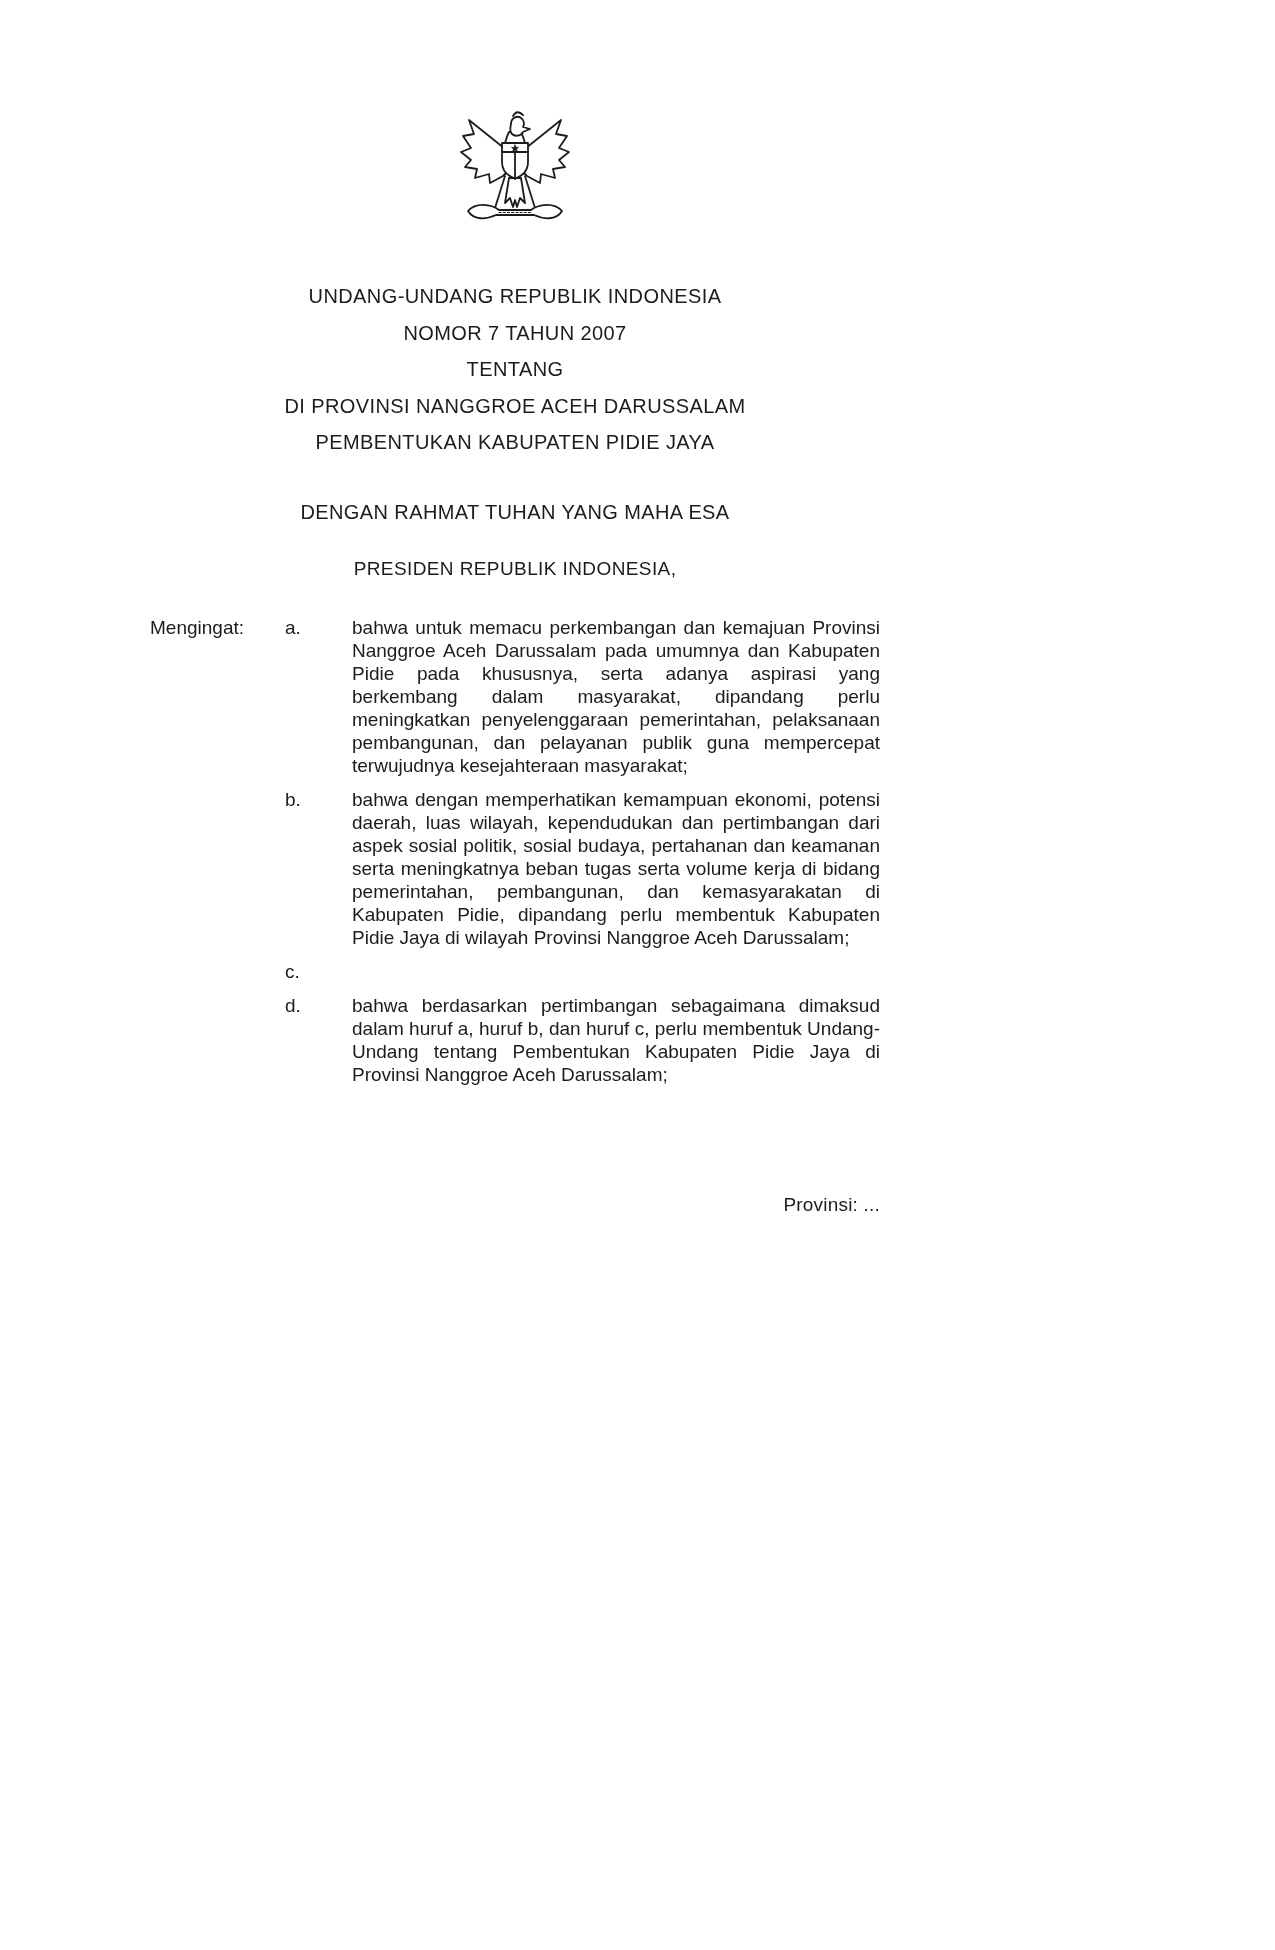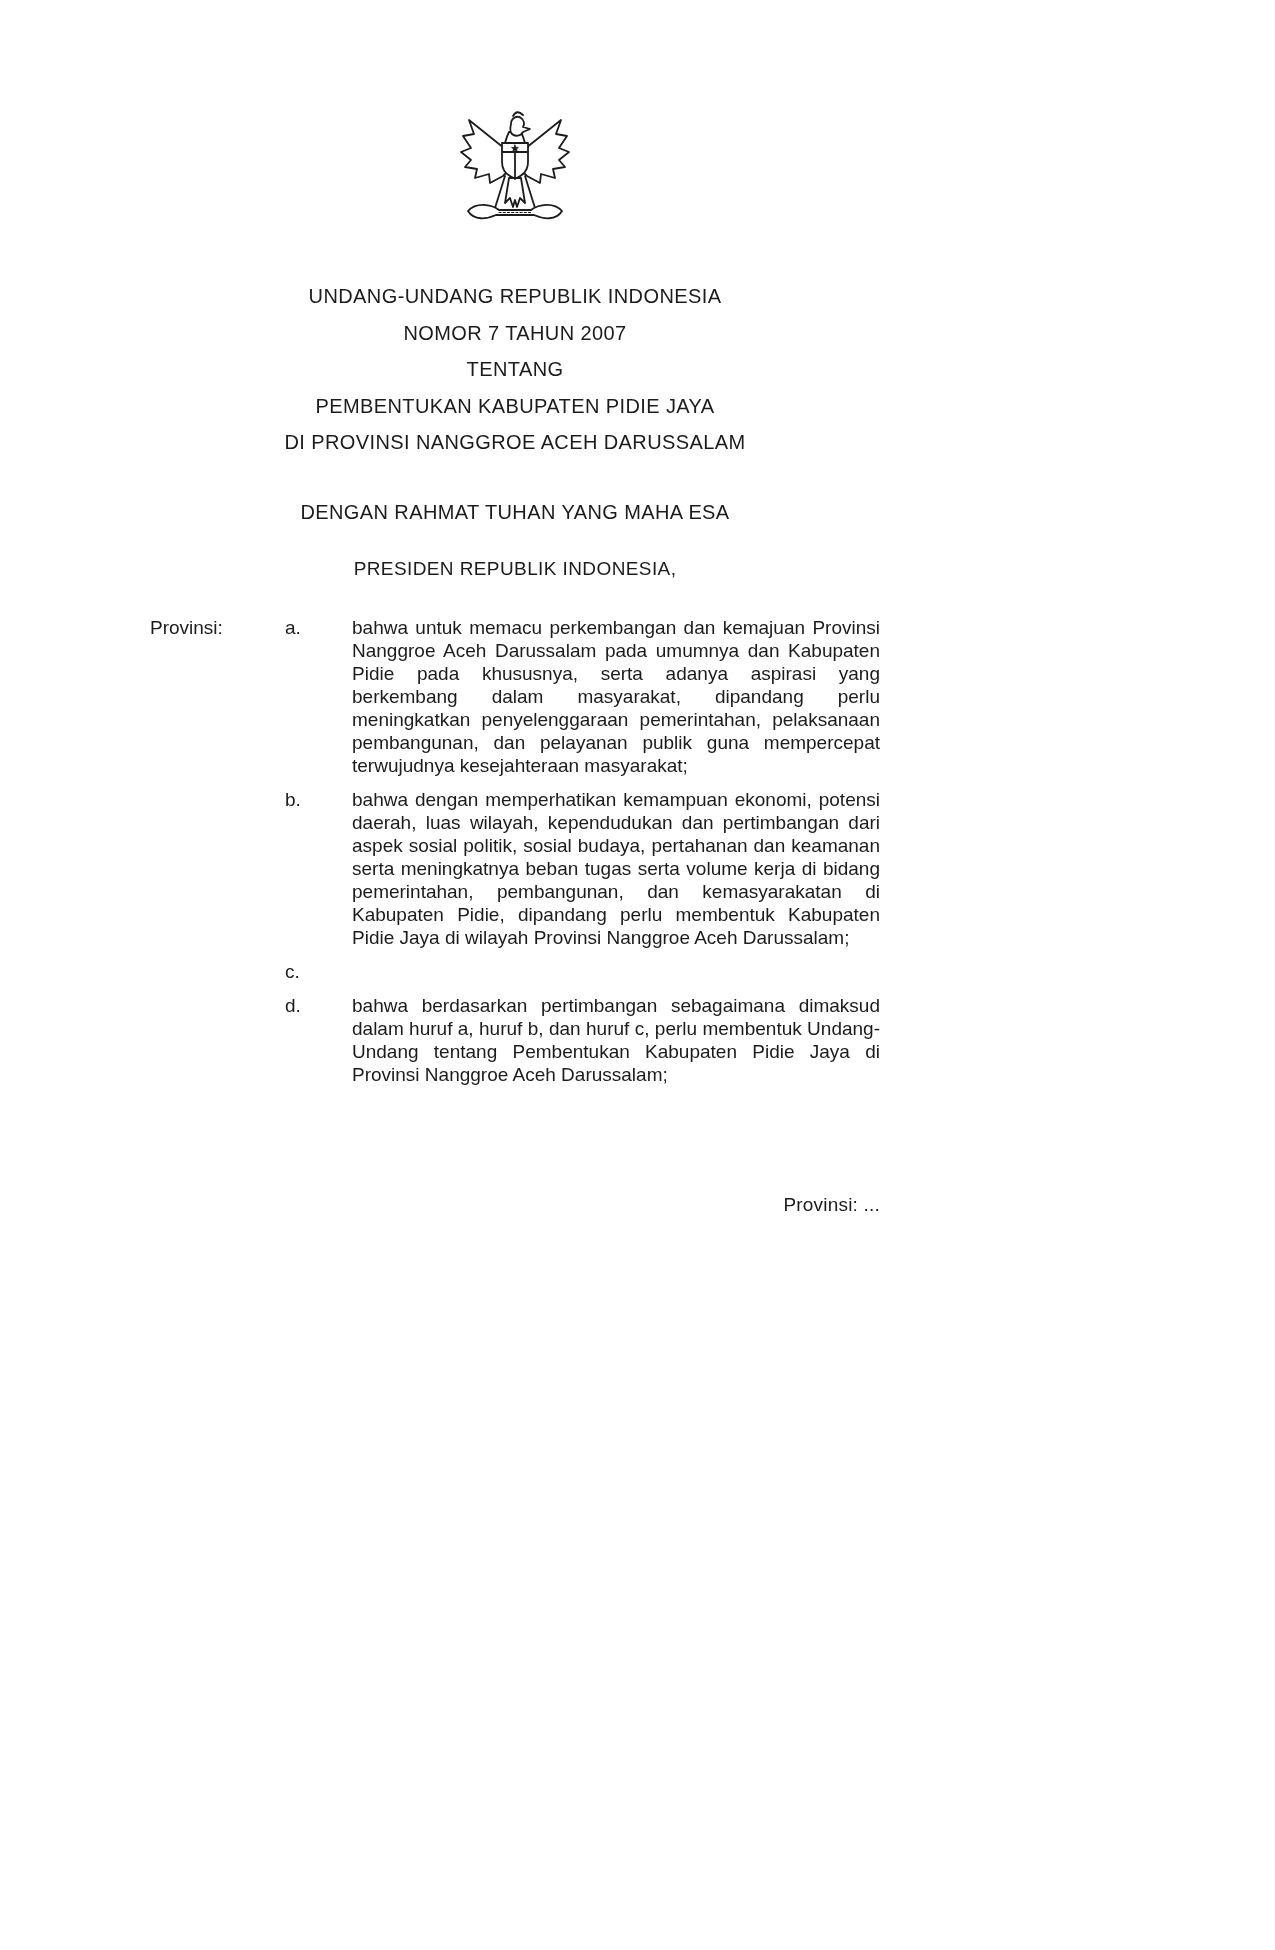--- a/index.html
+++ b/index.html
@@ -113,32 +113,32 @@
         <path d="M13 105 C21 96 36 98 44 104 L76 104 C84 98 99 96 107 105 C101 115 88 113 79 109 L41 109 C32 113 19 115 13 105 Z"></path>
         <line x1="44" y1="106.5" x2="76" y2="106.5" stroke-width="1" stroke-dasharray="2.2 2"></line>
       </g>
     </svg>
   </div>
 
   <div class="title-block">
     <div class="title-line">UNDANG-UNDANG REPUBLIK INDONESIA</div>
     <div class="title-line">NOMOR 7 TAHUN 2007</div>
     <div class="title-line">TENTANG</div>
+    <div class="title-line">DI PROVINSI NANGGROE ACEH DARUSSALAM</div>
     <div class="title-line">PEMBENTUKAN KABUPATEN PIDIE JAYA</div>
-    <div class="title-line">DI PROVINSI NANGGROE ACEH DARUSSALAM</div>
   </div>
 
   <div class="invocation">DENGAN RAHMAT TUHAN YANG MAHA ESA</div>
 
   <div class="authority">PRESIDEN REPUBLIK INDONESIA,</div>
 
   <div class="considering">
 
     <div class="consider-row">
-      <div class="consider-label">Provinsi:</div>
+      <div class="consider-label">Mengingat:</div>
       <div class="consider-letter">a.</div>
       <div class="consider-text">bahwa untuk memacu perkembangan dan kemajuan Provinsi Nanggroe Aceh Darussalam pada umumnya dan Kabupaten Pidie pada khususnya, serta adanya aspirasi yang berkembang dalam masyarakat, dipandang perlu meningkatkan penyelenggaraan pemerintahan, pelaksanaan pembangunan, dan pelayanan publik guna mempercepat terwujudnya kesejahteraan masyarakat;</div>
     </div>
 
     <div class="consider-row">
       <div class="consider-label"></div>
       <div class="consider-letter">b.</div>
       <div class="consider-text">bahwa dengan memperhatikan kemampuan ekonomi, potensi daerah, luas wilayah, kependudukan dan pertimbangan dari aspek sosial politik, sosial budaya, pertahanan dan keamanan serta meningkatnya beban tugas serta volume kerja di bidang pemerintahan, pembangunan, dan kemasyarakatan di Kabupaten Pidie, dipandang perlu membentuk Kabupaten Pidie Jaya di wilayah Provinsi Nanggroe Aceh Darussalam;</div>
     </div>
 

